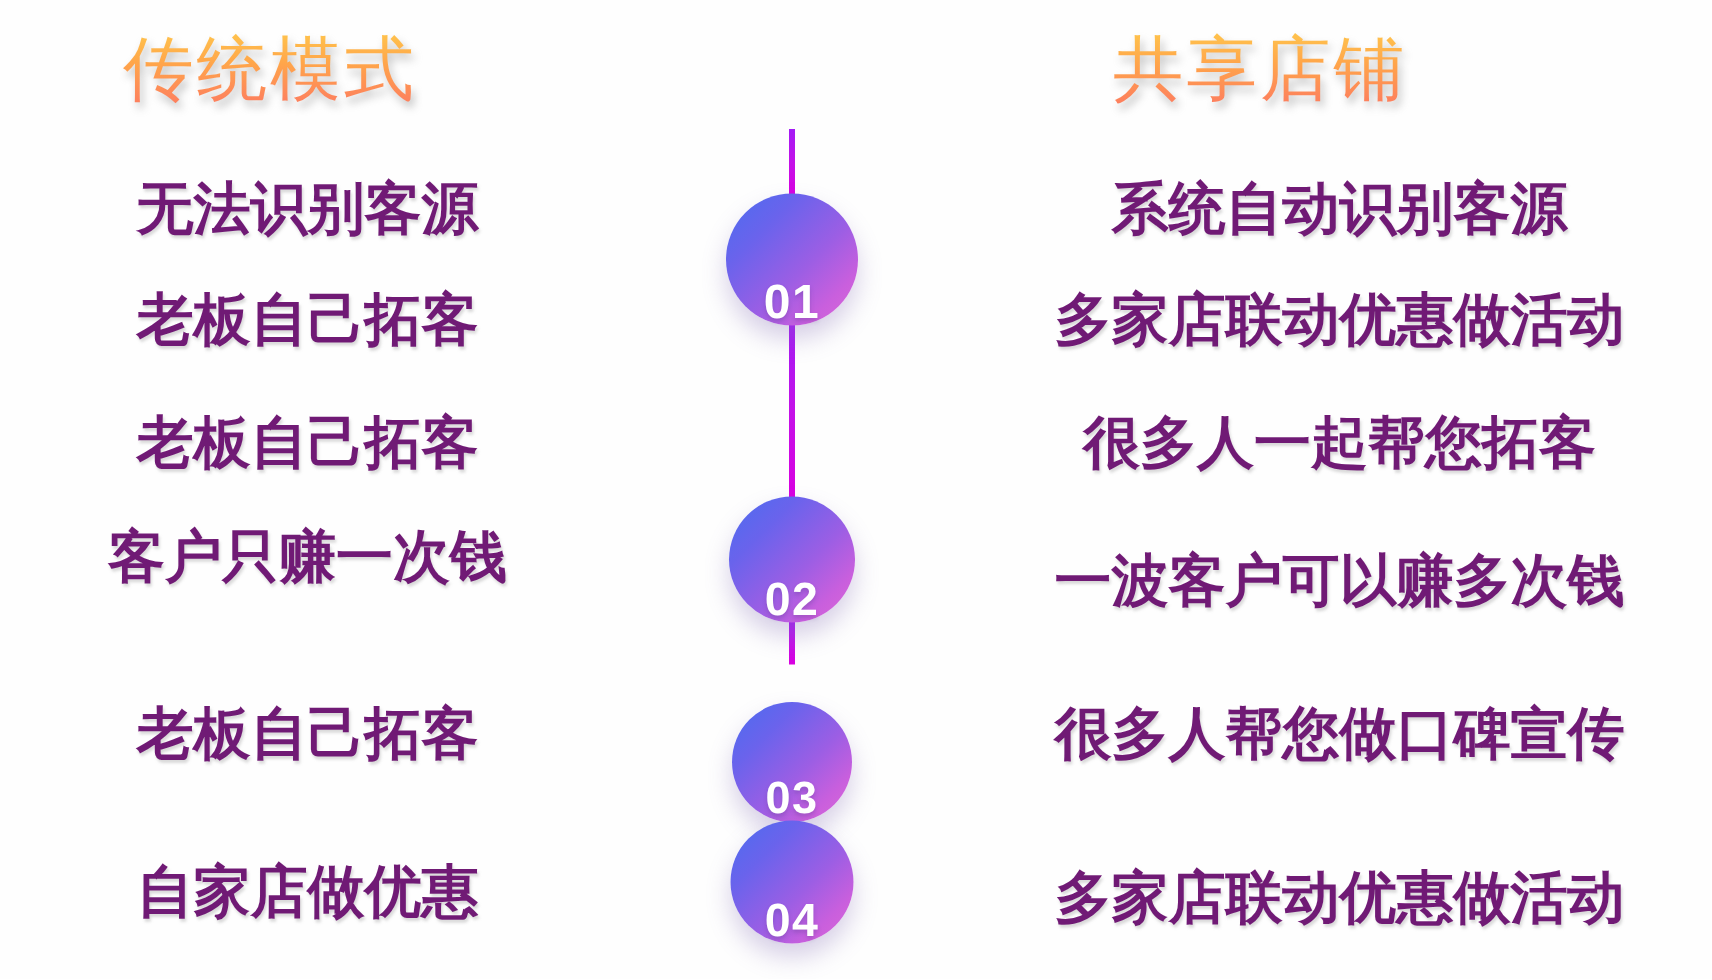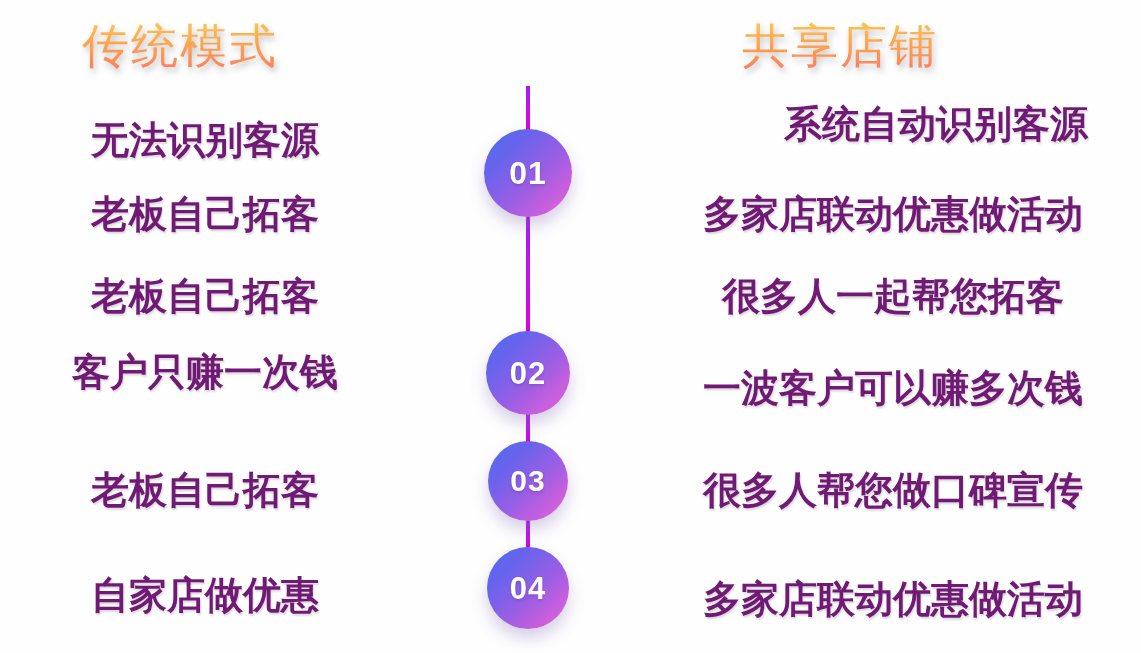--- a/index.html
+++ b/index.html
@@ -70,21 +70,21 @@
     margin-left: -2px;
     background: linear-gradient(180deg, #a31bf5 0%, #c411e8 50%, #d900e0 100%);
   }
   .node {
     position: absolute;
     border-radius: 50%;
     background: linear-gradient(135deg, #4a6df0 0%, #6a63ec 28%, #9c5ee4 58%, #c95fdd 80%, #dc6ad6 100%);
     box-shadow: 0 9px 16px rgba(130,110,180,0.32);
     transform: translate(-50%, -50%);
     display: flex;
-    align-items: center;
+    align-items: flex-end;
     justify-content: center;
   }
   .node-label {
     color: #ffffff;
     font-weight: bold;
     line-height: 1;
     letter-spacing: 1px;
     text-shadow: 0 2px 3px rgba(90,60,140,0.30);
   }
 </style>
@@ -100,40 +100,40 @@
   <div id="left-lines">
       <div class="line lc" style="top: 140px;">无法识别客源</div>
       <div class="line lc" style="top: 214px;">老板自己拓客</div>
       <div class="line lc" style="top: 296px;">老板自己拓客</div>
       <div class="line lc" style="top: 372px;">客户只赚一次钱</div>
       <div class="line lc" style="top: 490px;">老板自己拓客</div>
       <div class="line lc" style="top: 595px;">自家店做优惠</div>
     </div>
 
   <div id="right-lines">
-      <div class="line rc" style="top: 124px; margin-left: 43px;">系统自动识别客源</div>
+      <div class="line rc" style="top: 140px;">系统自动识别客源</div>
       <div class="line rc" style="top: 214px;">多家店联动优惠做活动</div>
       <div class="line rc" style="top: 296px;">很多人一起帮您拓客</div>
       <div class="line rc" style="top: 388px;">一波客户可以赚多次钱</div>
       <div class="line rc" style="top: 490px;">很多人帮您做口碑宣传</div>
       <div class="line rc" style="top: 599px;">多家店联动优惠做活动</div>
     </div>
 
   <div id="timeline">
       <div class="tl-seg" style="left: 528px; top: 86px; height: 45px;"></div>
       <div class="tl-seg" style="left: 528px; top: 215px; height: 118px;"></div>
       <div class="tl-seg" style="left: 528px; top: 413px; height: 30px;"></div>
       <div class="tl-seg" style="left: 528px; top: 519px; height: 30px;"></div>
       <div class="node" style="left: 528px; top: 173px; width: 88px; height: 88px;">
         <span class="node-label" style="font-size: 32px;">01</span>
       </div>
       <div class="node" style="left: 528px; top: 373px; width: 84px; height: 84px;">
         <span class="node-label" style="font-size: 31px;">02</span>
       </div>
-      <div class="node" style="left: 528px; top: 481px; width: 80px; height: 80px;">
+      <div class="node" style="left: 528px; top: 508px; width: 80px; height: 80px;">
         <span class="node-label" style="font-size: 30px;">03</span>
       </div>
       <div class="node" style="left: 528px; top: 588px; width: 82px; height: 82px;">
         <span class="node-label" style="font-size: 31px;">04</span>
       </div>
     </div>
 
 </div>
 
 </body></html>

